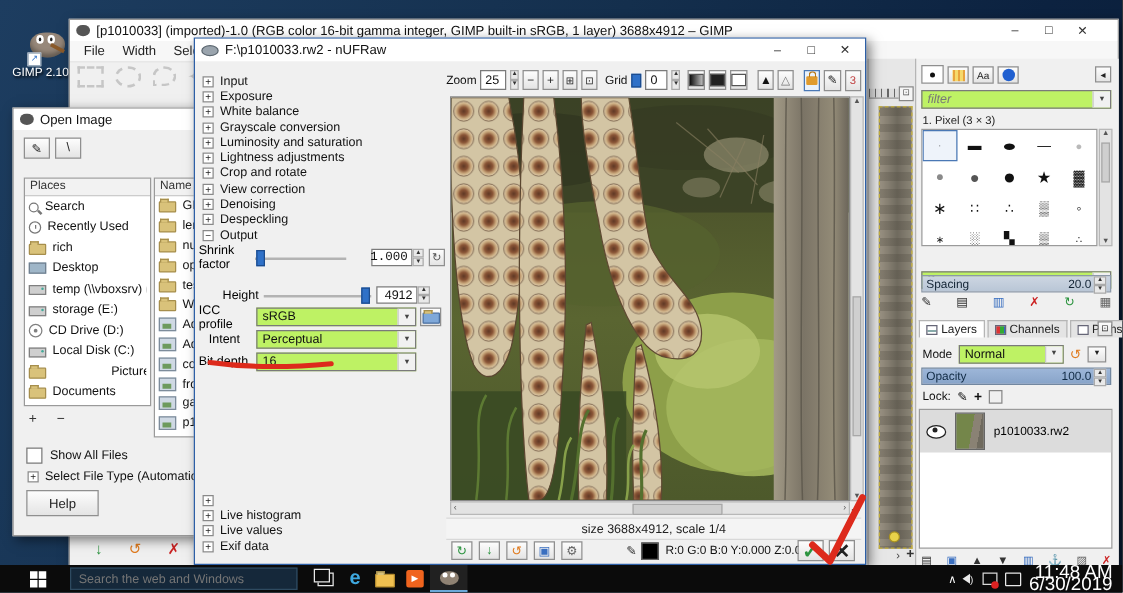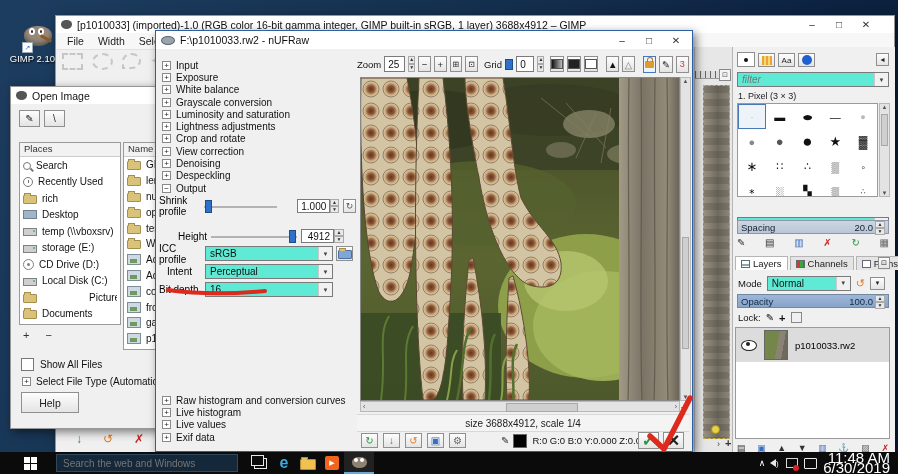--- a/index.html
+++ b/index.html
@@ -7,21 +7,21 @@
     font-family:"Liberation Sans",sans-serif;
     background:linear-gradient(115deg,#1d3d60 0%,#142f4d 45%,#0c2240 75%,#0a1d36 100%);}
   .abs{position:absolute;}
   .win{position:absolute;background:#f0f0f0;border:1px solid #979797;box-shadow:3px 3px 9px rgba(0,0,0,.5);}
   .tbar{height:17px;background:#fff;display:flex;align-items:center;gap:5px;padding:0 5px;font-size:10.5px;color:#111;white-space:nowrap;overflow:hidden;}
   .wbtn{font-size:10px;color:#333;width:22px;text-align:center;}
   .menubar{display:flex;background:#f7f7f7;border-bottom:1px solid #e2e2e2;font-size:10.5px;color:#222;padding:1px 4px;}
   .menubar span{padding:1px 7px;}
   
   .btn{border:1px solid #8f8f8f;background:linear-gradient(#fdfdfd,#e4e4e4);display:inline-flex;align-items:center;justify-content:center;box-sizing:border-box;color:#222;}
-  .combo{background:#5eead4;border:1px solid #7a7a7a;font-size:10px;color:#111;display:flex;align-items:center;padding:0 4px;position:relative;box-sizing:border-box;}
+  .combo{background:#bef264;border:1px solid #7a7a7a;font-size:10px;color:#111;display:flex;align-items:center;padding:0 4px;position:relative;box-sizing:border-box;}
   .combo .arr{position:absolute;right:0;top:0;bottom:0;width:13px;background:#f1f1f1;border-left:1px solid #c9c9c9;display:flex;align-items:center;justify-content:center;font-size:6px;color:#444;}
   .val{border:1px solid #7a7a7a;background:#fff;font-size:10px;color:#111;display:flex;align-items:center;justify-content:flex-end;padding:0 3px;box-sizing:border-box;}
   .sp{display:inline-flex;flex-direction:column;width:10px;box-sizing:border-box;}
   .sp i{flex:1;border:1px solid #aaa;background:#e9e9e9;font-style:normal;font-size:5px;line-height:5px;text-align:center;color:#333;}
   .exp-row{display:flex;align-items:center;gap:5px;height:12px;font-size:10px;color:#111;padding-left:3px;}
   .ebox{width:9px;height:9px;border:1px solid #898989;background:#fff;font-size:8px;line-height:8px;text-align:center;color:#222;flex:0 0 auto;box-sizing:border-box;}
   .slider{position:relative;height:13px;}
   .slider::before{content:"";position:absolute;left:0;right:0;top:6px;height:2px;background:#b3b3b3;}
   .shandle{position:absolute;top:0;width:7px;height:13px;background:#2f71c8;border:1px solid #1c4c8e;box-sizing:border-box;}
   
@@ -563,25 +563,25 @@
             <span>Despeckling</span>
           </div>
 
           <div class="exp-row" style="height:12.3px;">
             <span class="ebox">−</span>
             <span>Output</span>
           </div>
         </div>
 
       <div class="abs" style="left:0;top:146px;width:197px;height:14px;display:flex;align-items:center;">
-        <span style="font-size:10px;width:52px;">Shrink profile</span>
+        <span style="font-size:10px;width:52px;">Shrink factor</span>
         <span class="slider" style="width:86px;">
             <span class="shandle" style="left:1px;"></span>
           </span>
-        <span class="val" style="width:33px;height:14px;margin-left:20px;">
+        <span class="val" style="width:33px;height:14px;margin-left:20px;font-family:Liberation Mono, monospace;">
             <span>1.000</span>
           </span>
         <span class="sp" style="height:14px;">
             <i>▲</i>
             <i>▼</i>
           </span>
         <span class="btn" style="width:15px;height:14px;margin-left:4px;font-size:9px;color:#555;">↻</span>
       </div>
       <div class="abs" style="left:0;top:176px;width:197px;height:14px;display:flex;align-items:center;">
         <span style="font-size:10px;width:52px;text-align:right;padding-right:4px;box-sizing:border-box;">Height</span>
@@ -618,21 +618,20 @@
         <span class="combo" style="width:128px;height:15px;">
             <span>16</span>
             <span class="arr">▼</span>
           </span>
       </div>
 
       <div class="abs" style="left:0;top:341px;width:197px;">
 
           <div class="exp-row" style="height:12.3px;white-space:nowrap;">
             <span class="ebox">+</span>
-            <span>Raw histogram and conversion curves</span>
           </div>
 
           <div class="exp-row" style="height:12.3px;white-space:nowrap;">
             <span class="ebox">+</span>
             <span>Live histogram</span>
           </div>
 
           <div class="exp-row" style="height:12.3px;white-space:nowrap;">
             <span class="ebox">+</span>
             <span>Live values</span>

